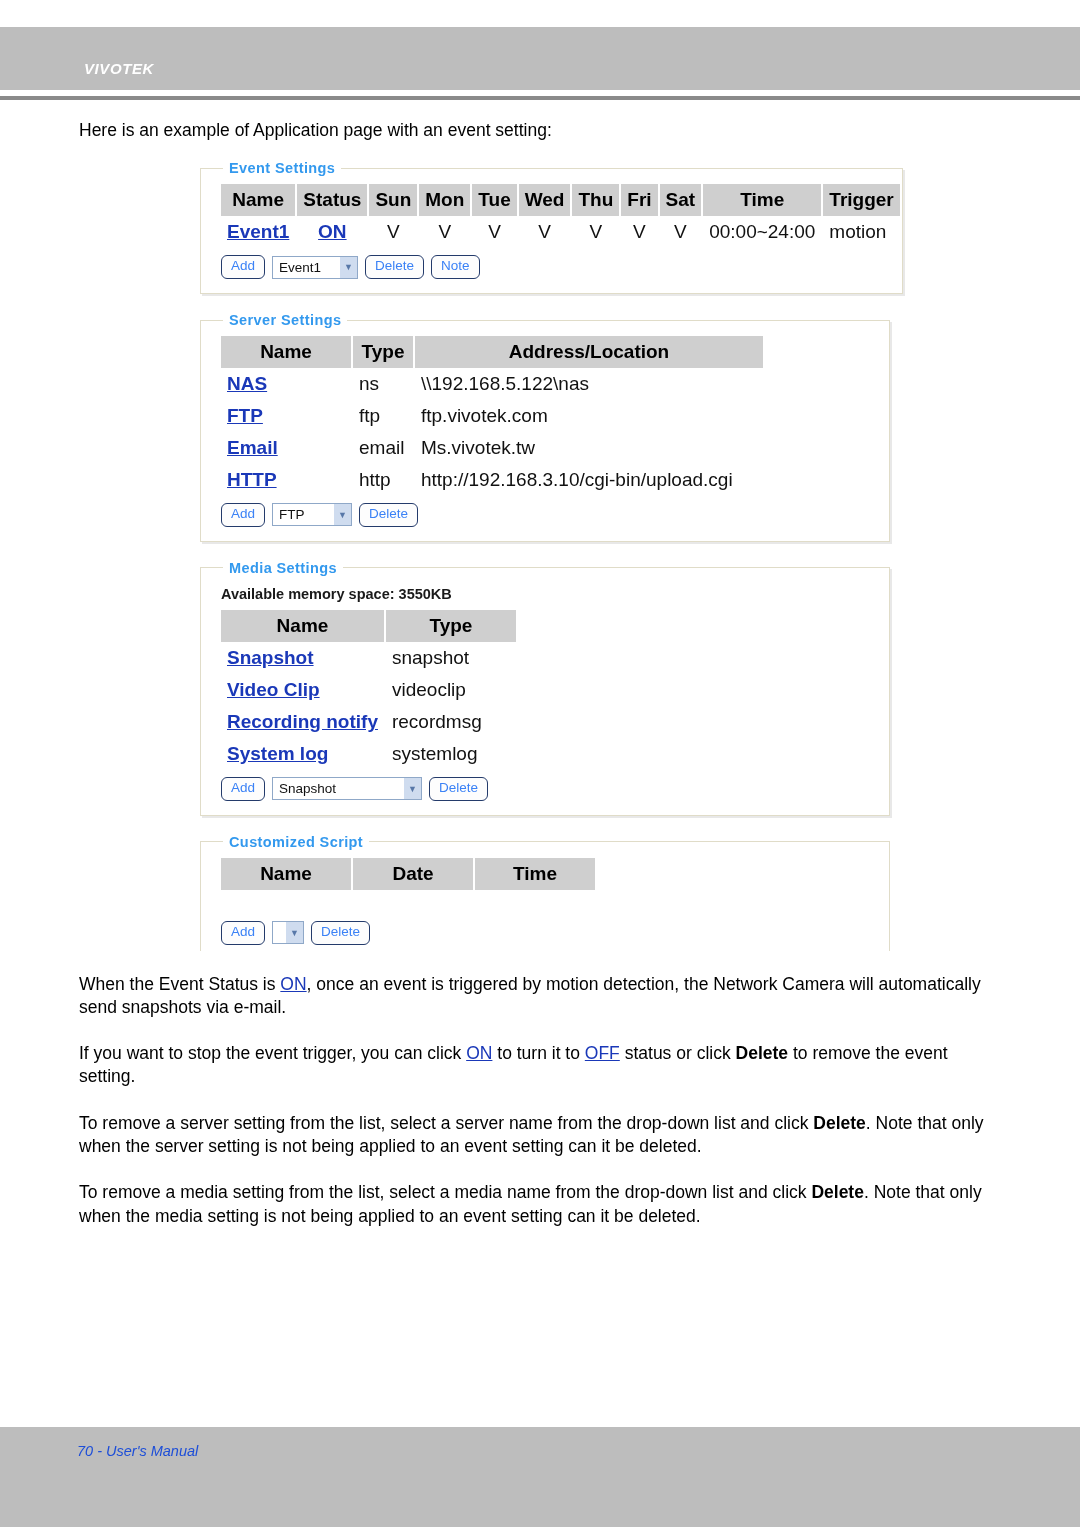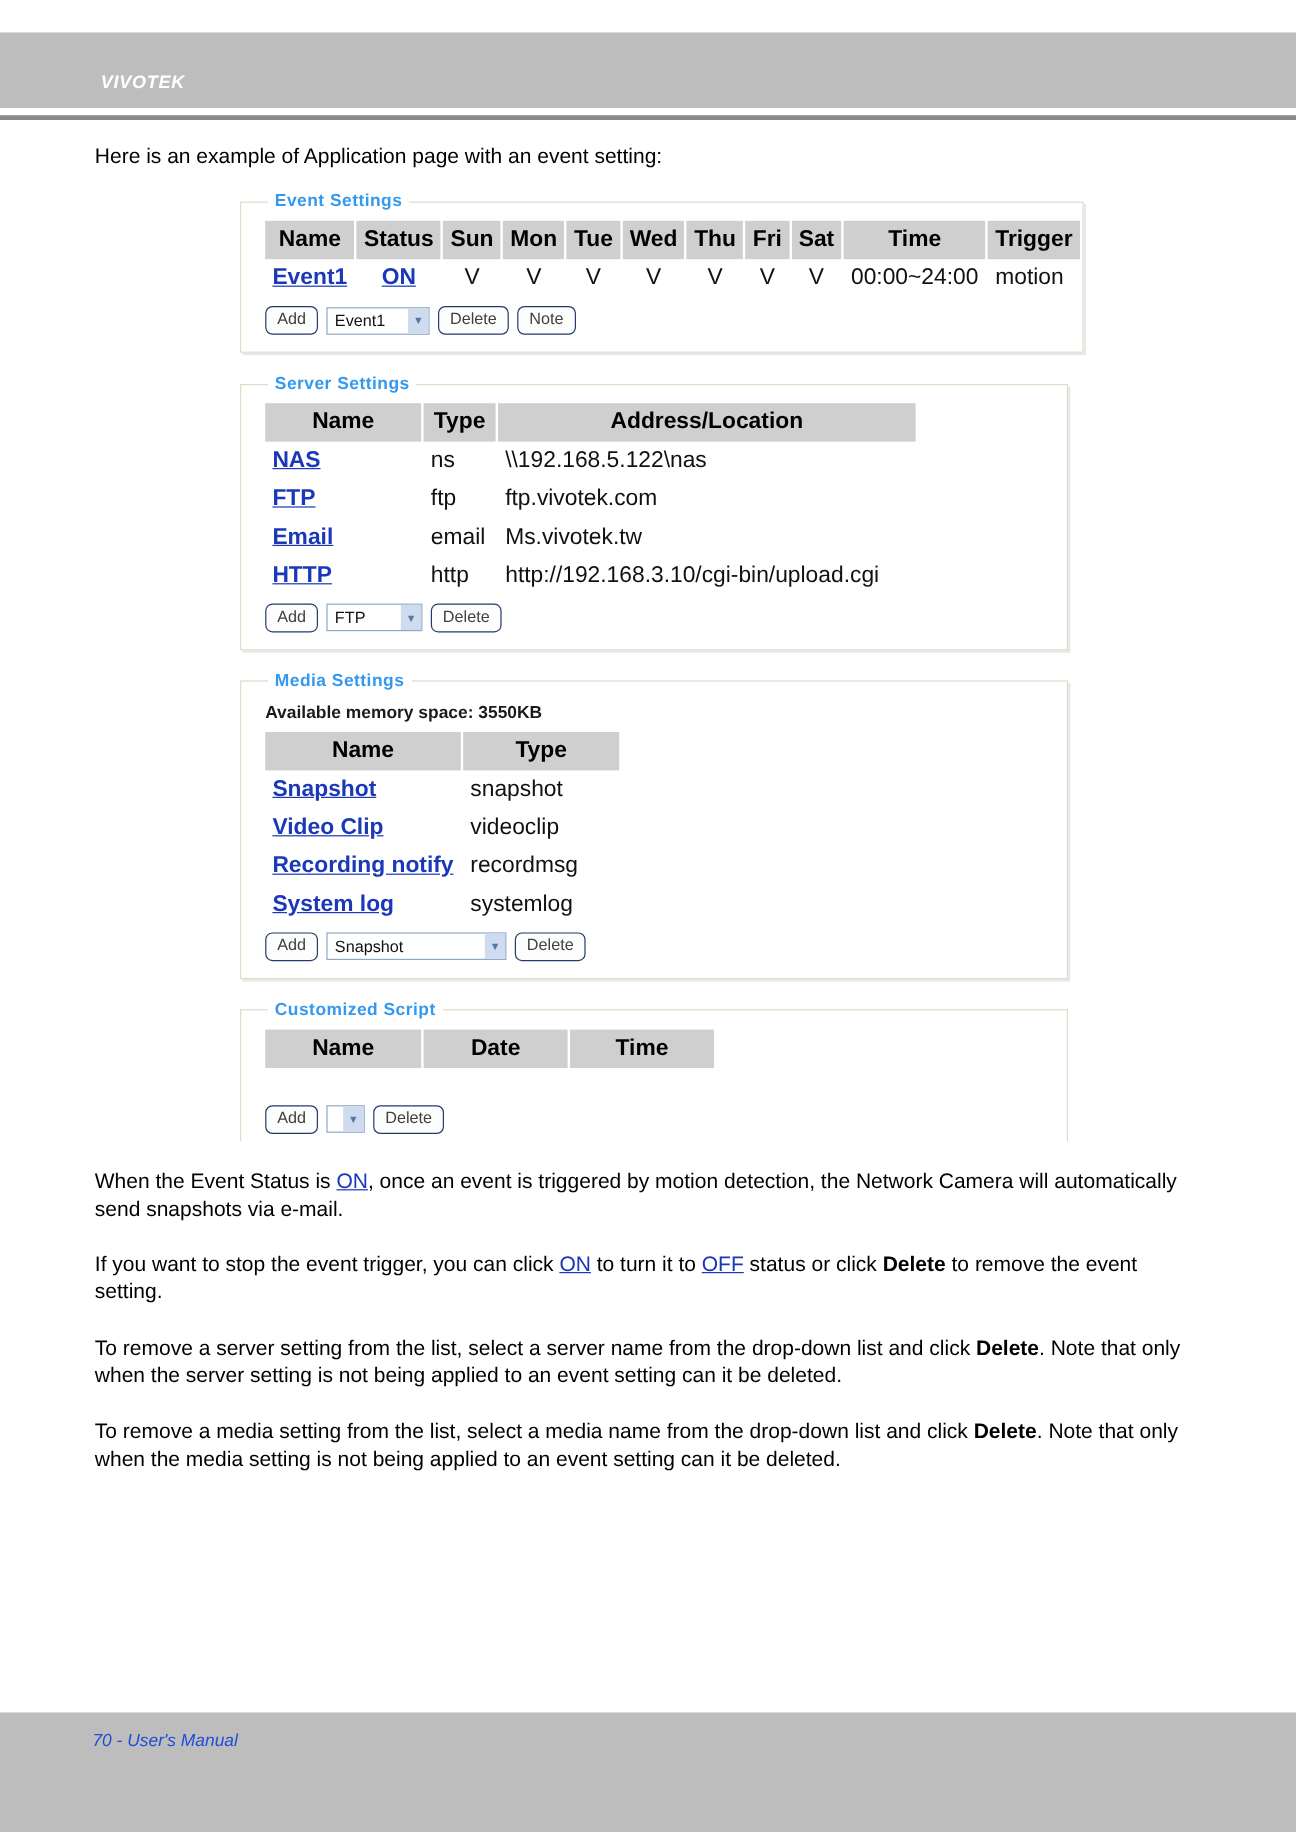--- a/index.html
+++ b/index.html
@@ -122,21 +122,21 @@
     display: flex;
     align-items: center;
     gap: 7px;
   }
   .btn {
     display: inline-block;
     border: 1.5px solid #243b6b;
     border-radius: 6px;
     background: #fdfdfd;
     font-size: 13.5px;
-    color: #404040;
+    color: #3b82f6;
     padding: 2px 9px 3px 9px;
     line-height: 1.25;
     cursor: pointer;
     white-space: nowrap;
   }
   .sel {
     display: inline-flex;
     align-items: center;
     justify-content: space-between;
     border: 1px solid #8fa8c8;

